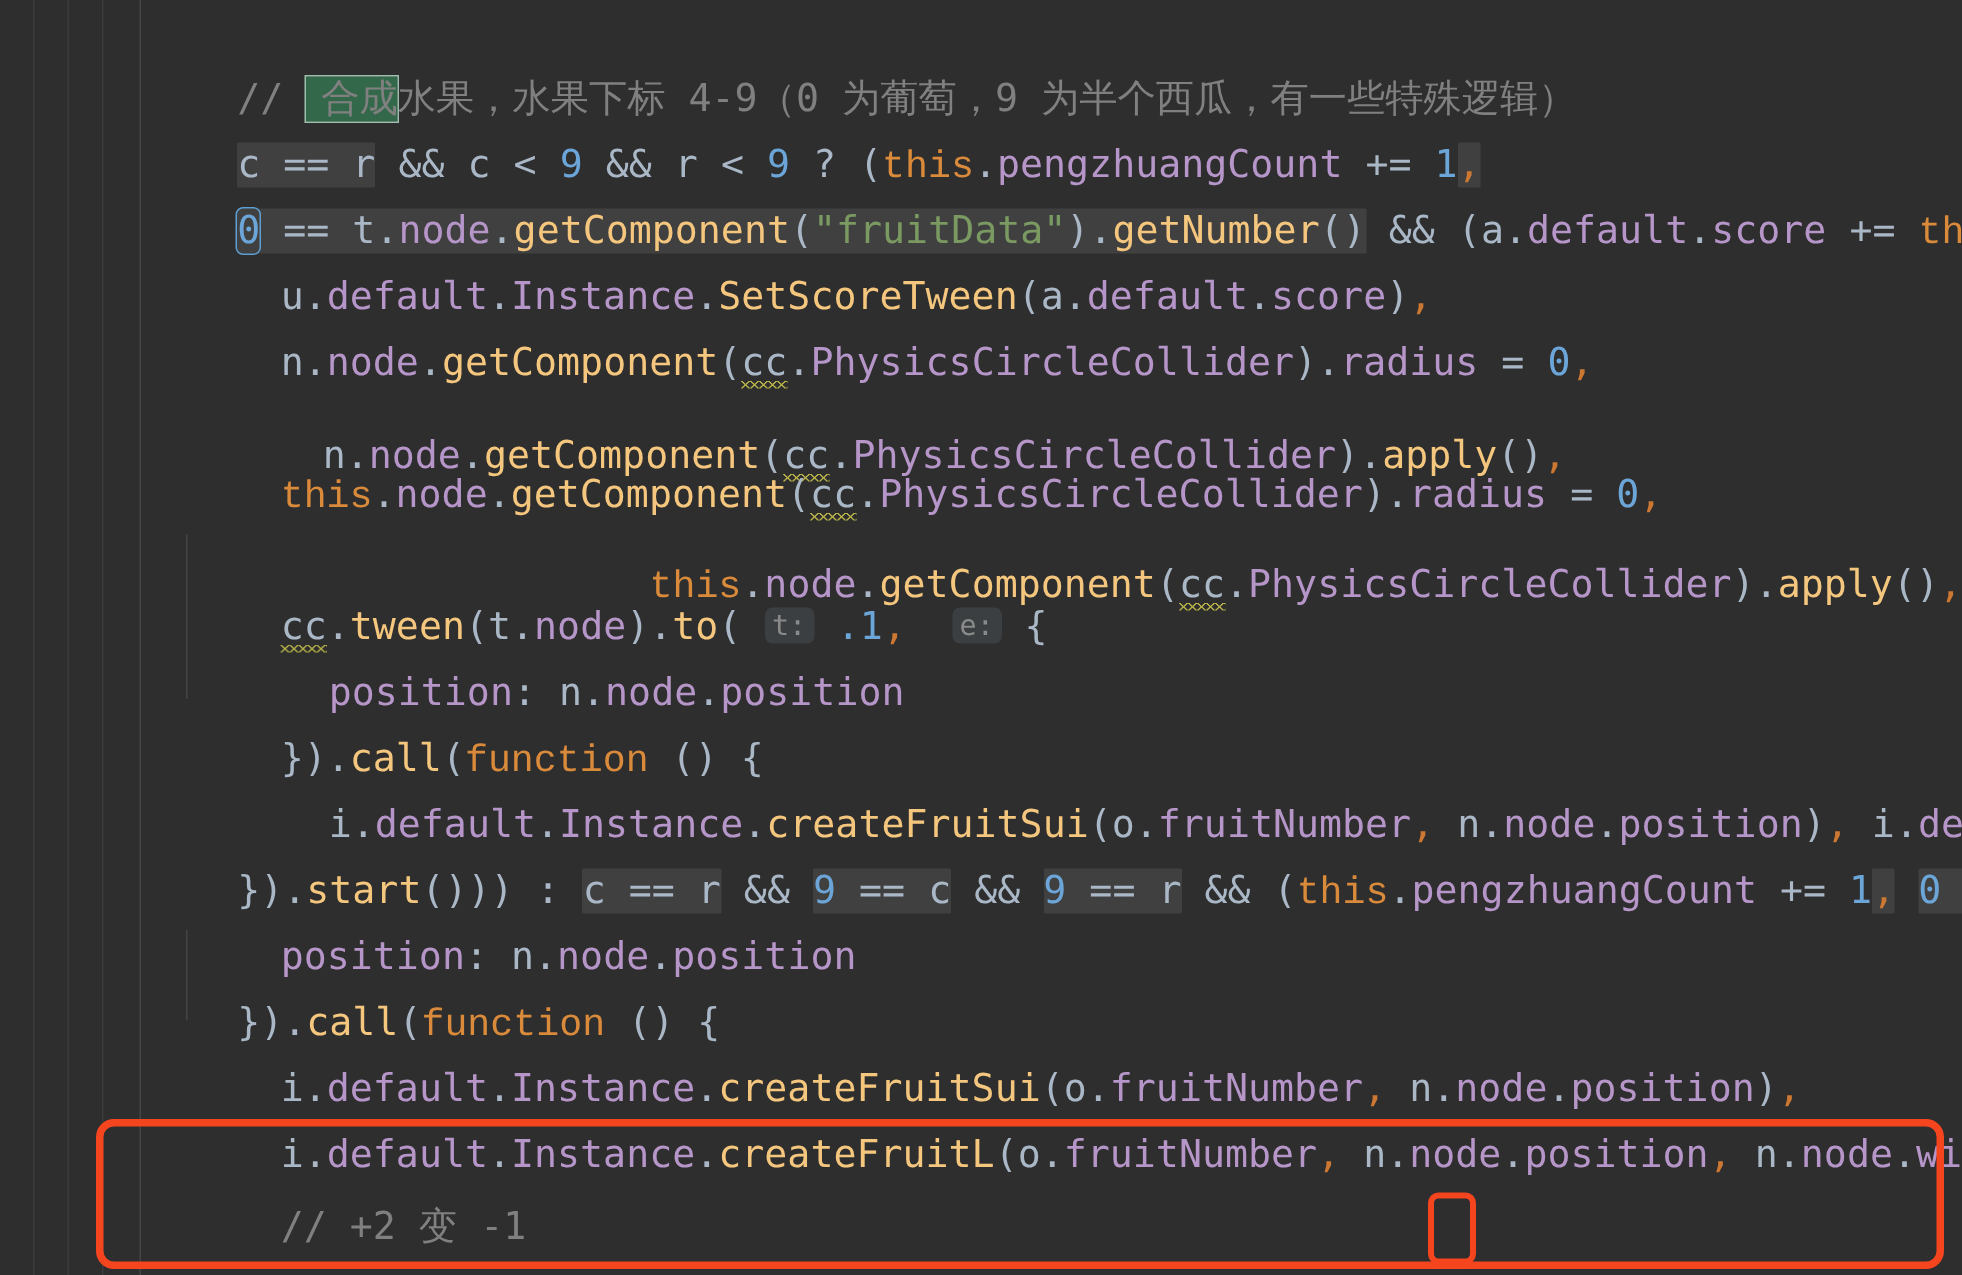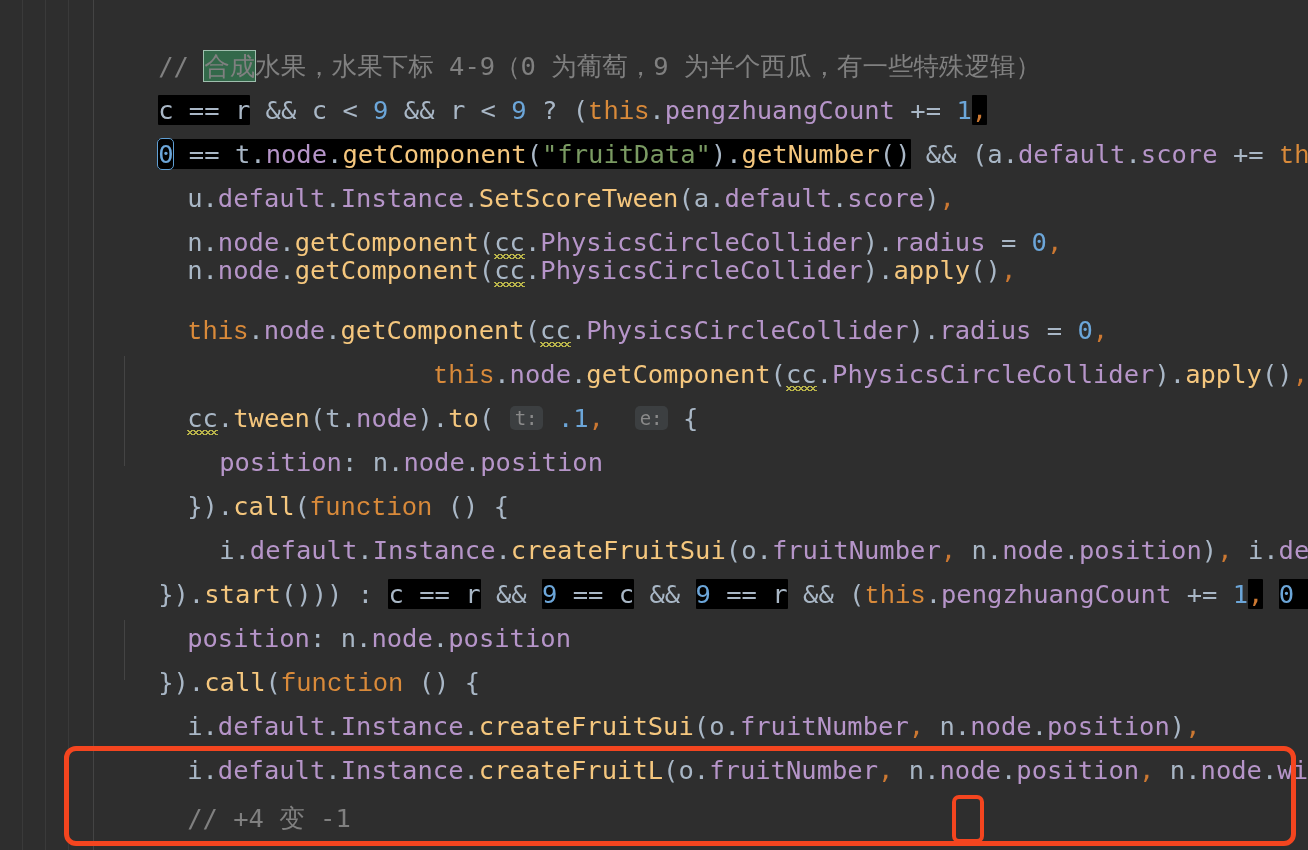--- a/index.html
+++ b/index.html
@@ -73,27 +73,28 @@
   .t-func     { color: #f5c77e; }
   .t-kw       { color: #d98a3a; font-family: Liberation Mono, monospace; }
   .t-num      { color: #6ca6d9; }
   .t-str      { color: #7a9a62; }
   .t-punct    { color: #a9b7c6; }
   .t-comma    { color: #cc7832; }
   .t-op       { color: #a9b7c6; }
 
   
   .hl-olive {
-    background: #000000;
+    background: #404040;
     border-radius: 1px;
   }
   .hl-green {
     background: #33694a;
     outline: 1px solid #9fbfae;
     outline-offset: 0px;
+    padding-left: 10px;
   }
   .ring-blue {
     outline: 1.5px solid #5f9fd4;
     border-radius: 4px;
     outline-offset: 0px;
   }
 
   
   .hint {
     display: inline-block;
@@ -163,29 +164,29 @@
     </div>
 
     <div class="line" style="top:132px;">
       <span class="ind" style="width:95px;"></span><span class="t-ident">u</span><span class="t-punct">.</span><span class="t-purple">default</span><span class="t-punct">.</span><span class="t-purple">Instance</span><span class="t-punct">.</span><span class="t-func">SetScoreTween</span><span class="t-punct">(</span><span class="t-ident">a</span><span class="t-punct">.</span><span class="t-purple">default</span><span class="t-punct">.</span><span class="t-purple">score</span><span class="t-punct">)</span><span class="t-comma">,</span>
     </div>
 
     <div class="line" style="top:176px;">
       <span class="ind" style="width:95px;"></span><span class="t-ident">n</span><span class="t-punct">.</span><span class="t-purple">node</span><span class="t-punct">.</span><span class="t-func">getComponent</span><span class="t-punct">(</span><span class="t-ident squiggle">cc</span><span class="t-punct">.</span><span class="t-purple">PhysicsCircleCollider</span><span class="t-punct">).</span><span class="t-purple">radius</span><span class="t-op"> = </span><span class="t-num">0</span><span class="t-comma">,</span>
     </div>
 
-    <div class="line" style="top:204px;">
+    <div class="line" style="top:238px;padding-left:28px;">
       <span class="ind" style="width:95px;"></span><span class="t-ident">n</span><span class="t-punct">.</span><span class="t-purple">node</span><span class="t-punct">.</span><span class="t-func">getComponent</span><span class="t-punct">(</span><span class="t-ident squiggle">cc</span><span class="t-punct">.</span><span class="t-purple">PhysicsCircleCollider</span><span class="t-punct">).</span><span class="t-func">apply</span><span class="t-punct">()</span><span class="t-comma">,</span>
     </div>
 
     <div class="line" style="top:264px;">
       <span class="ind" style="width:95px;"></span><span class="t-kw">this</span><span class="t-punct">.</span><span class="t-purple">node</span><span class="t-punct">.</span><span class="t-func">getComponent</span><span class="t-punct">(</span><span class="t-ident squiggle">cc</span><span class="t-punct">.</span><span class="t-purple">PhysicsCircleCollider</span><span class="t-punct">).</span><span class="t-purple">radius</span><span class="t-op"> = </span><span class="t-num">0</span><span class="t-comma">,</span>
     </div>
 
-    <div class="line" style="top:308px;text-align:right;">
+    <div class="line" style="top:324px;text-align:right;">
       <span class="ind" style="width:95px;"></span><span class="t-kw">this</span><span class="t-punct">.</span><span class="t-purple">node</span><span class="t-punct">.</span><span class="t-func">getComponent</span><span class="t-punct">(</span><span class="t-ident squiggle">cc</span><span class="t-punct">.</span><span class="t-purple">PhysicsCircleCollider</span><span class="t-punct">).</span><span class="t-func">apply</span><span class="t-punct">()</span><span class="t-comma">,</span>
     </div>
 
     <div class="line" style="top:352px;">
       <span class="ind" style="width:95px;"></span><span class="t-ident squiggle">cc</span><span class="t-punct">.</span><span class="t-func">tween</span><span class="t-punct">(</span><span class="t-ident">t</span><span class="t-punct">.</span><span class="t-purple">node</span><span class="t-punct">).</span><span class="t-func">to</span><span class="t-punct">(</span> <span class="hint">t:</span> <span class="t-num">.1</span><span class="t-comma">,</span>  <span class="hint">e:</span> <span class="t-punct">{</span>
     </div>
 
     <div class="line" style="top:396px;">
       <span class="ind" style="width:127px;"></span><span class="t-purple">position</span><span class="t-punct">: </span><span class="t-ident">n</span><span class="t-punct">.</span><span class="t-purple">node</span><span class="t-punct">.</span><span class="t-purple">position</span>
     </div>
@@ -212,21 +213,21 @@
 
     <div class="line" style="top:660px;">
       <span class="ind" style="width:95px;"></span><span class="t-ident">i</span><span class="t-punct">.</span><span class="t-purple">default</span><span class="t-punct">.</span><span class="t-purple">Instance</span><span class="t-punct">.</span><span class="t-func">createFruitSui</span><span class="t-punct">(</span><span class="t-ident">o</span><span class="t-punct">.</span><span class="t-purple">fruitNumber</span><span class="t-comma">,</span><span class="t-punct"> </span><span class="t-ident">n</span><span class="t-punct">.</span><span class="t-purple">node</span><span class="t-punct">.</span><span class="t-purple">position</span><span class="t-punct">)</span><span class="t-comma">,</span>
     </div>
 
     <div class="line" style="top:704px;">
       <span class="ind" style="width:95px;"></span><span class="t-ident">i</span><span class="t-punct">.</span><span class="t-purple">default</span><span class="t-punct">.</span><span class="t-purple">Instance</span><span class="t-punct">.</span><span class="t-func">createFruitL</span><span class="t-punct">(</span><span class="t-ident">o</span><span class="t-punct">.</span><span class="t-purple">fruitNumber</span><span class="t-comma">,</span><span class="t-punct"> </span><span class="t-ident">n</span><span class="t-punct">.</span><span class="t-purple">node</span><span class="t-punct">.</span><span class="t-purple">position</span><span class="t-comma">,</span><span class="t-punct"> </span><span class="t-ident">n</span><span class="t-punct">.</span><span class="t-purple">node</span><span class="t-punct">.</span><span class="t-purple">width</span>
     </div>
 
     <div class="line" style="top:752px;">
-      <span class="ind" style="width:95px;"></span><span class="t-comment">// +4 变 -1</span>
+      <span class="ind" style="width:95px;"></span><span class="t-comment">// +2 变 -1</span>
     </div>
 
     <div class="line" style="top:796px;">
       <span class="ind" style="width:95px;"></span><span class="t-ident">i</span><span class="t-punct">.</span><span class="t-purple">default</span><span class="t-punct">.</span><span class="t-purple">Instance</span><span class="t-punct">.</span><span class="t-func">createLevelUpFruit</span><span class="t-punct">(</span><span class="t-ident">o</span><span class="t-punct">.</span><span class="t-purple">fruitNumber</span><span class="t-op"> + </span><span class="t-num">1</span><span class="t-comma">,</span><span class="t-punct"> </span><span class="t-ident">n</span><span class="t-punct">.</span><span class="t-purple">node</span><span class="t-punct">.</span><span class="t-purple">position</span><span class="t-punct">)</span>
     </div>
 
     <div class="line" style="top:840px; opacity:0.95;">
       <span class="ind" style="width:95px;"></span>
     </div>
 

